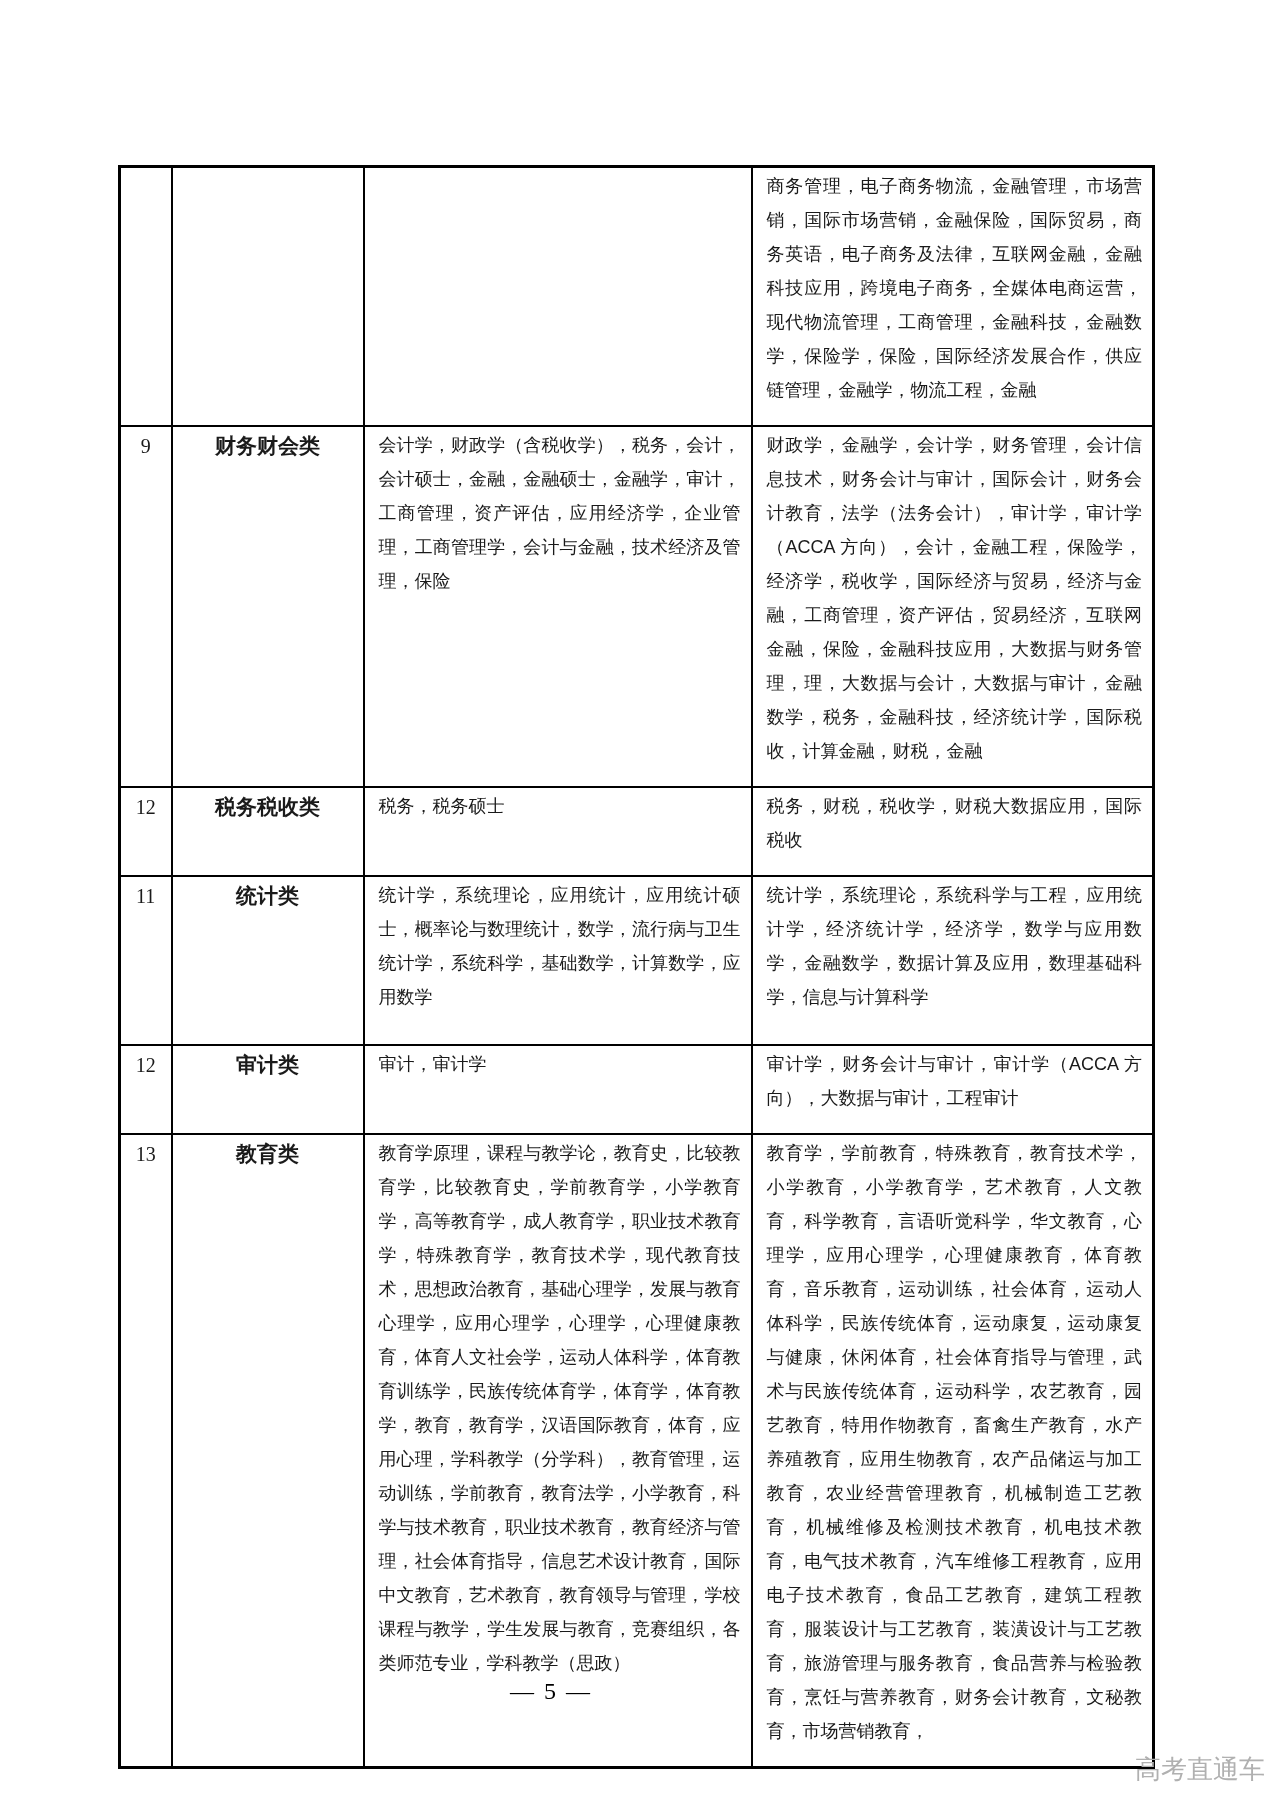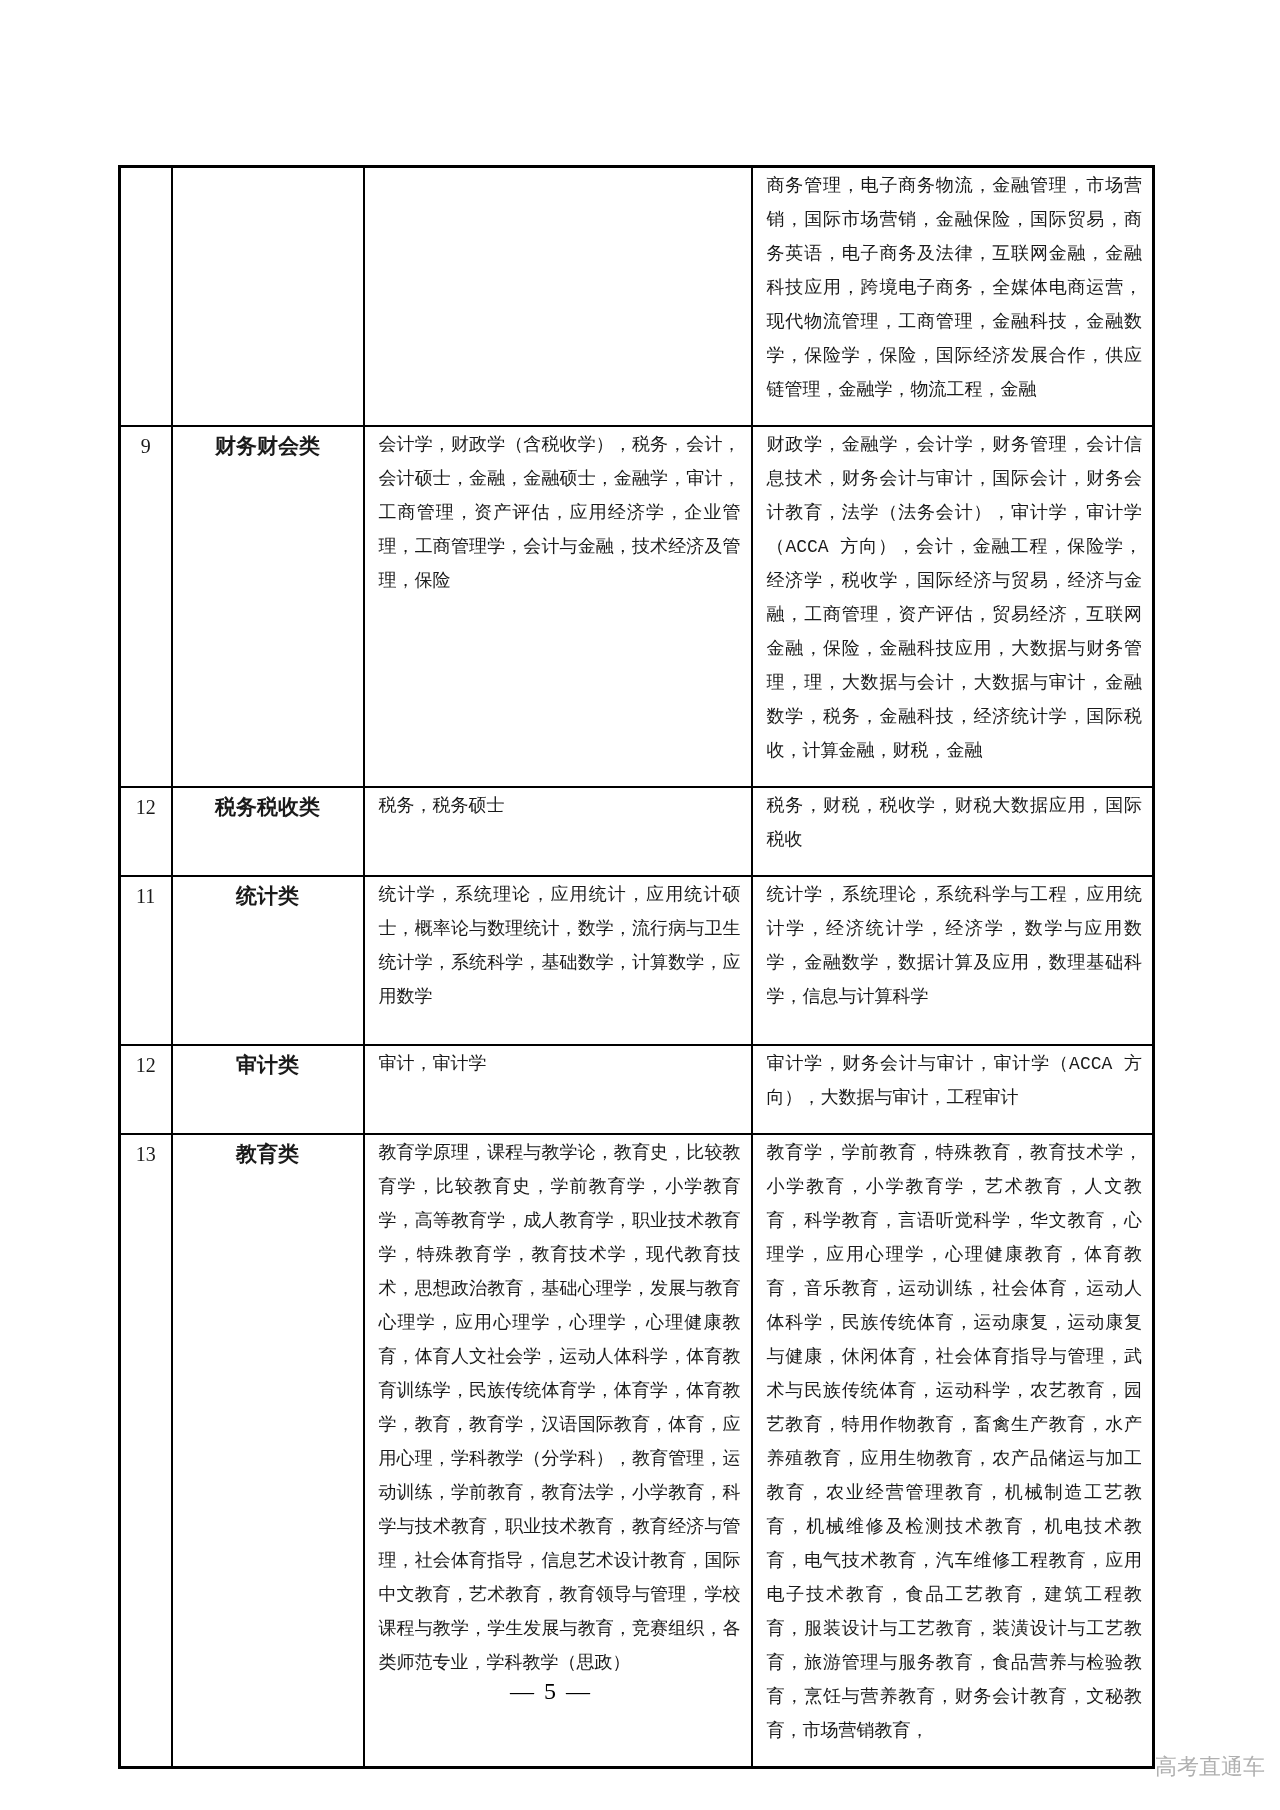--- a/index.html
+++ b/index.html
@@ -48,21 +48,21 @@
     padding-top: 2px;
     font-weight: bold;
     font-family: "Liberation Sans", "DejaVu Sans", sans-serif;
   }
   td.c-majors {
     text-align: justify;
     text-justify: inter-character;
     font-size: 18px;
     line-height: 34px;
     padding: 1px 10px 18px 14px;
-    font-family: Liberation Mono, monospace;
+    font-family: Liberation Sans, sans-serif;
     word-break: break-all;
   }
   tr.r0 { height: 256px; }
   tr.r1 { height: 337px; }
   tr.r2 { height: 69px; }
   tr.r3 { height: 169px; }
   tr.r4 { height: 80px; margin-top: 36px; }
   tr.r5 { height: 540px; }
   .page-number {
     position: absolute;
@@ -72,21 +72,21 @@
     text-align: center;
     font-size: 24px;
     letter-spacing: 2px;
     color: #000000;
     font-family: "Liberation Serif", "DejaVu Serif", serif;
   }
   .watermark {
     position: absolute;
     right: 15px;
     top: 1752px;
-    font-size: 22px;
+    font-size: 26px;
     color: #b0b0b0;
     font-family: "Liberation Sans", "DejaVu Sans", sans-serif;
   }
 </style>
 </head>
 <body>
 
 <div class="page">
 
   <table class="majors-table">

